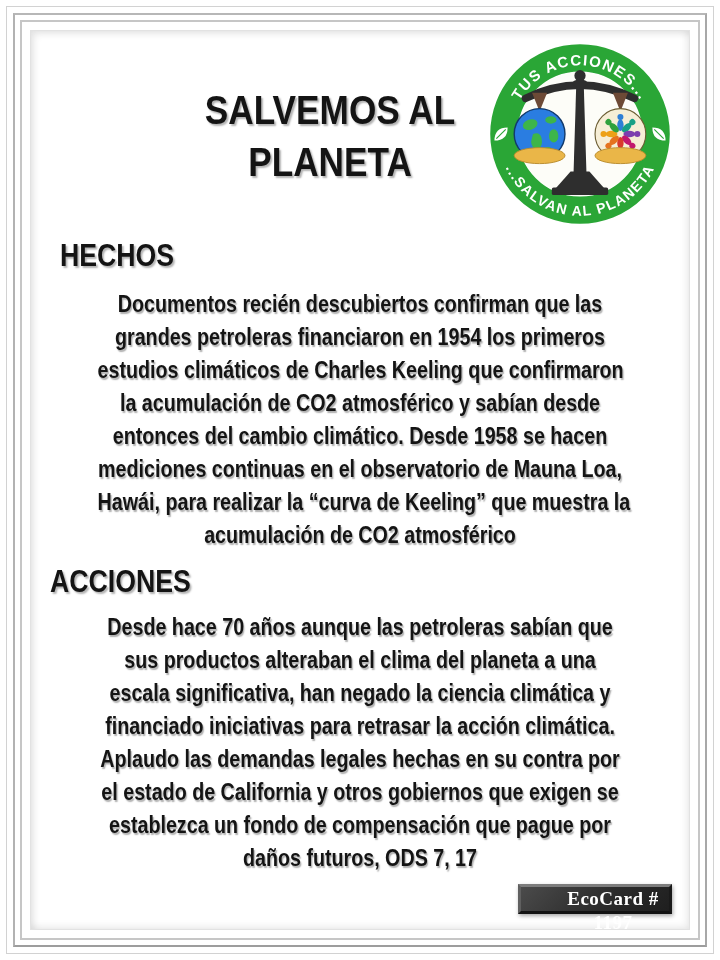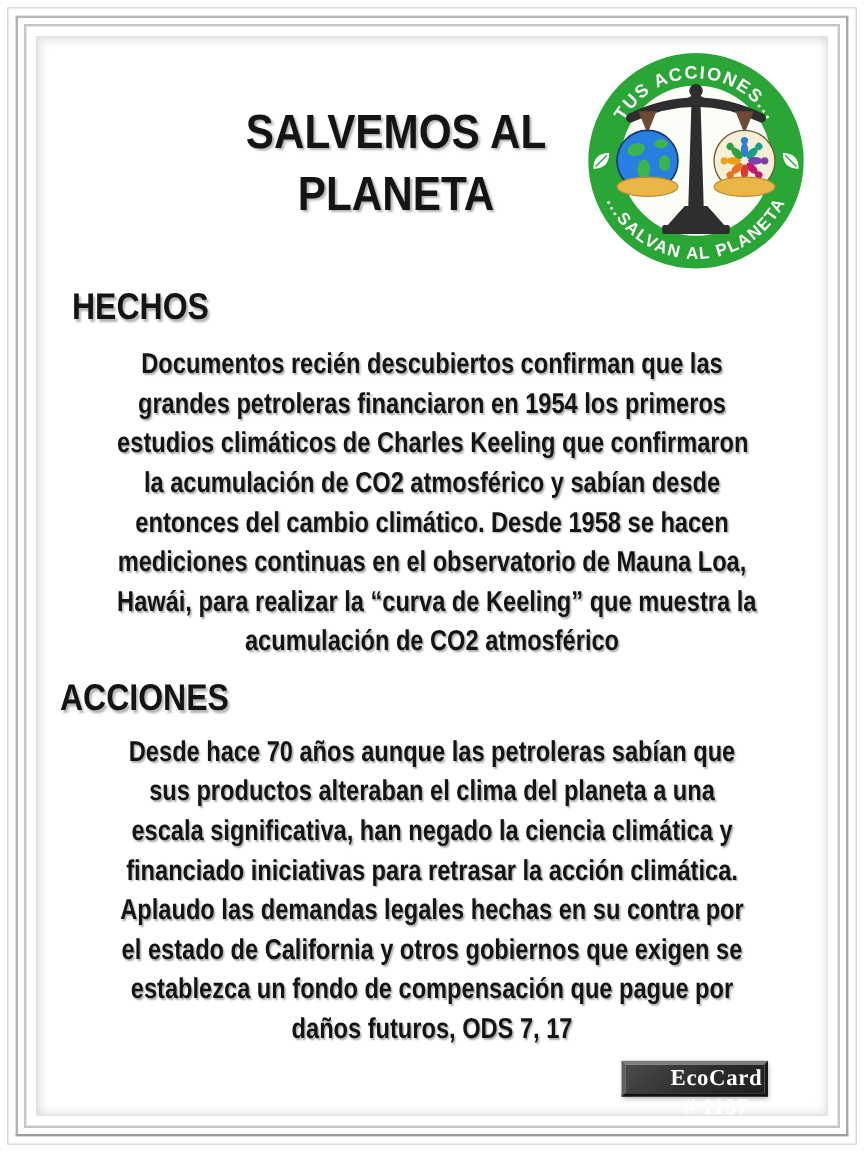--- a/index.html
+++ b/index.html
@@ -40,21 +40,21 @@
     transform:scaleX(0.82); transform-origin:50% 50%;
   }
   .para-hechos   { top:287px; }
   .para-acciones { top:610px; }
 
   
   .logo { position:absolute; left:486px; top:40px; width:188px; height:188px; }
 
   
   .eco-badge {
-    position:absolute; left:518px; top:884px; width:122px; height:30px;
+    position:absolute; left:518px; top:884px; width:154px; height:30px;
     box-sizing:border-box;
     background:linear-gradient(135deg,#4b4b4b 0%,#2c2c2c 55%,#1f1f1f 100%);
     border:3px solid; border-color:#7d7d7d #1a1a1a #121212 #606060;
     color:#ffffff; font-family:"Liberation Serif", serif;
     font-weight:bold; font-size:19px; line-height:24px;
     text-align:center; letter-spacing:0.5px;
     box-shadow:1px 2px 4px rgba(0,0,0,0.35);
     padding-left:36px;
   }
 </style>

